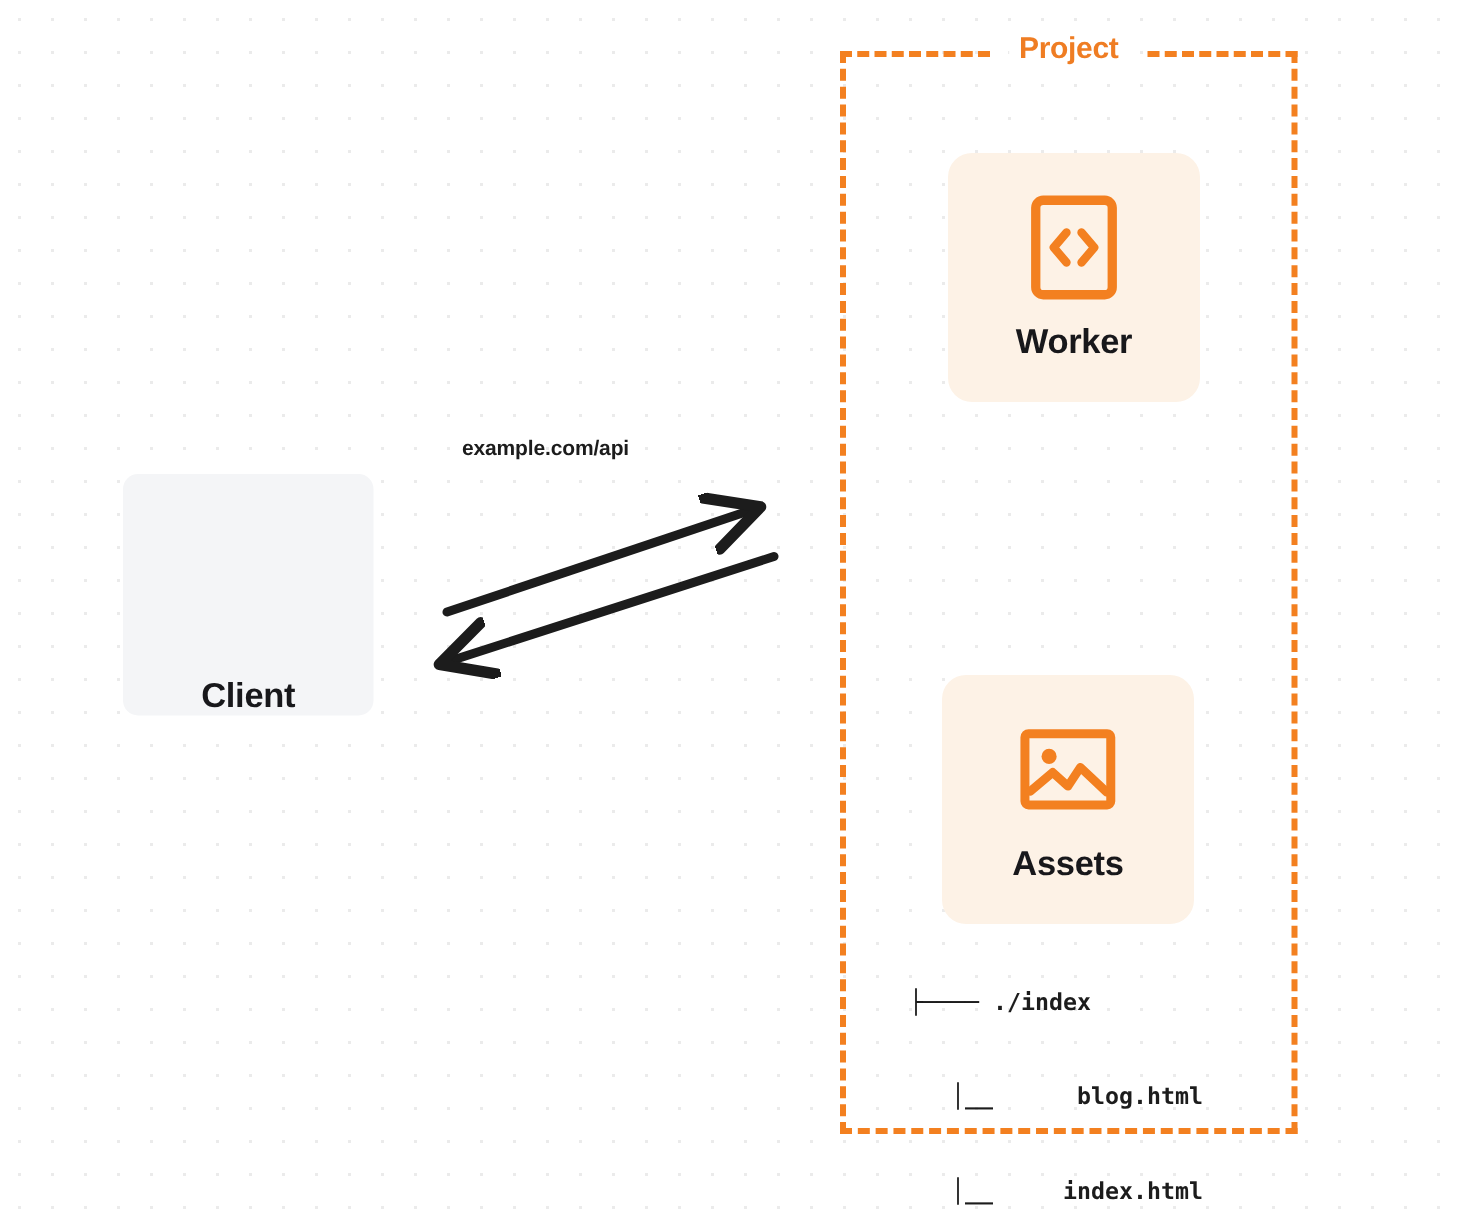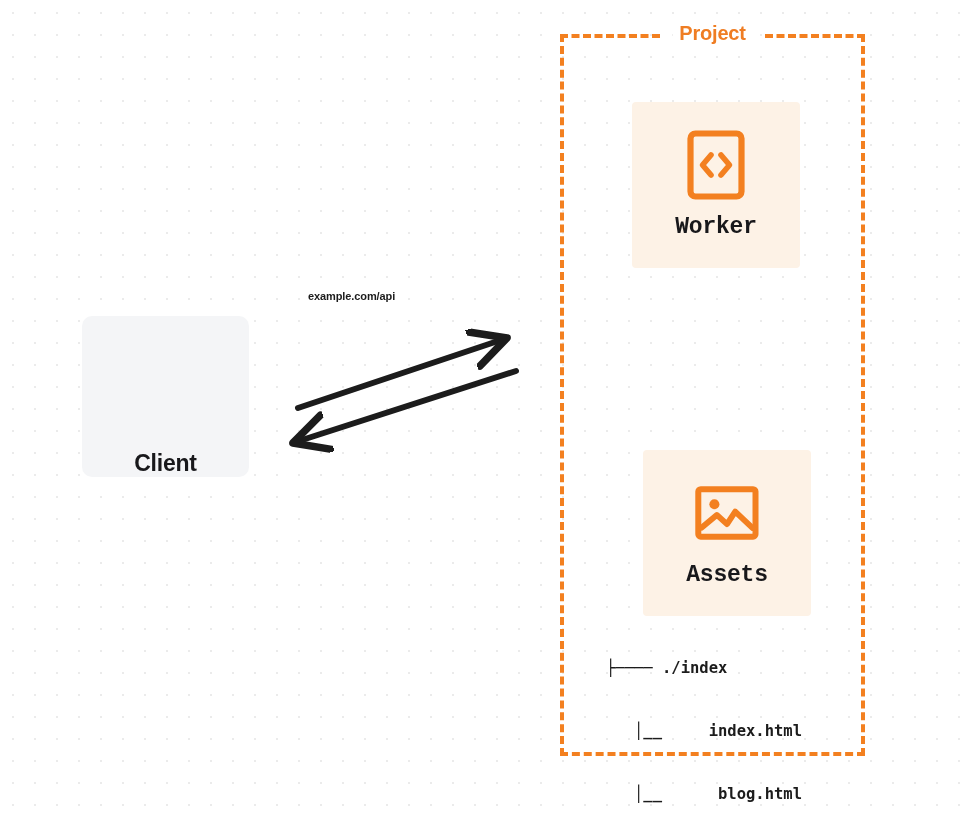--- a/index.html
+++ b/index.html
@@ -45,21 +45,21 @@
     left: 0;
     top: 0;
     width: 980px;
     height: 818px;
     pointer-events: none;
   }
   .edge-label {
     position: absolute;
     left: 308px;
     top: 290px;
-    font-size: 11px;
+    font-size: 14px;
     font-weight: bold;
     color: #1c1c1c;
     letter-spacing: -0.1px;
     white-space: nowrap;
   }
 
   
   .project-group {
     position: absolute;
     left: 560px;
@@ -105,29 +105,28 @@
     font-weight: bold;
     color: #ef7d23;
     letter-spacing: -0.2px;
     white-space: nowrap;
   }
 
   
   .card {
     position: absolute;
     background: #fdf2e6;
-    border-radius: 4px;
+    border-radius: 16px;
     display: flex;
     flex-direction: column;
     align-items: center;
     justify-content: center;
-    font-family: Liberation Mono, monospace;
   }
   .card-worker { left: 632px; top: 102px;  width: 168px; height: 166px; }
-  .card-assets { left: 628px; top: 450px;  width: 168px; height: 166px; margin-left: 15px; }
+  .card-assets { left: 628px; top: 450px;  width: 168px; height: 166px; }
   .card-icon {
     width: 64px;
     height: 70px;
     display: flex;
     align-items: center;
     justify-content: center;
     margin-bottom: 14px;
   }
   .card-label {
     font-size: 23px;
@@ -201,18 +200,18 @@
         <rect x="3.4" y="3.4" width="59" height="49" rx="2.5" ry="2.5" fill="none" stroke="#f38020" stroke-width="6.2"></rect>
         <circle cx="20" cy="19" r="5.2" fill="#f38020"></circle>
         <path d="M7 43 L22.5 30 L33 39.5 L41.5 26.5 L59.5 43.5" fill="none" stroke="#f38020" stroke-width="6" stroke-linecap="round" stroke-linejoin="round"></path>
       </svg>
     </div>
     <span class="card-label">Assets</span>
   </div>
 
   <div class="file-tree">
     <div>├──── ./index</div>
+    <div>   │__      blog.html</div>
     <div>   │__     index.html</div>
-    <div>   │__      blog.html</div>
     
   </div>
 
 </div>
 
 </body></html>

